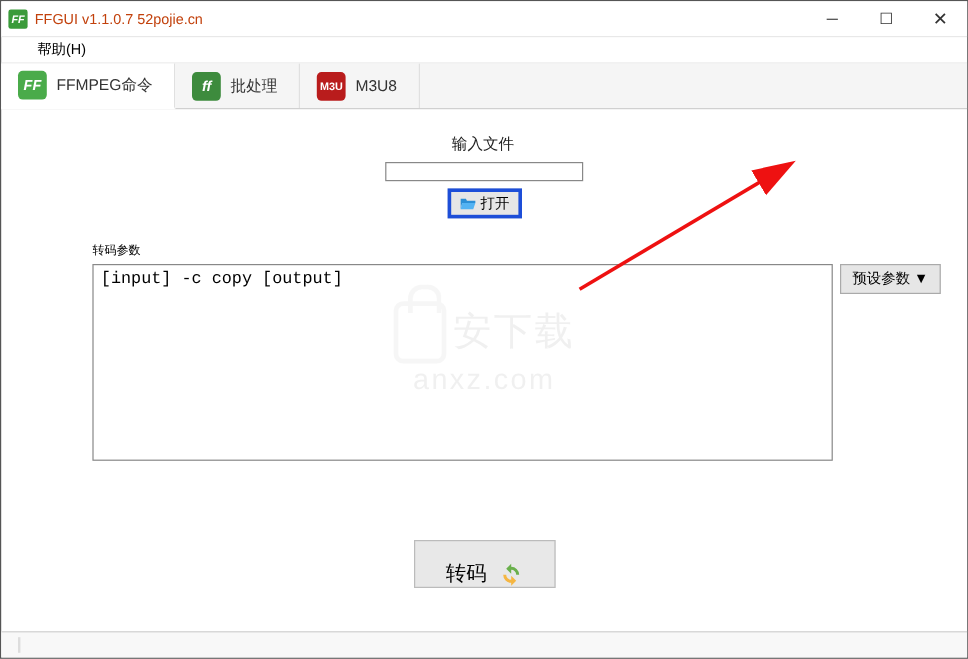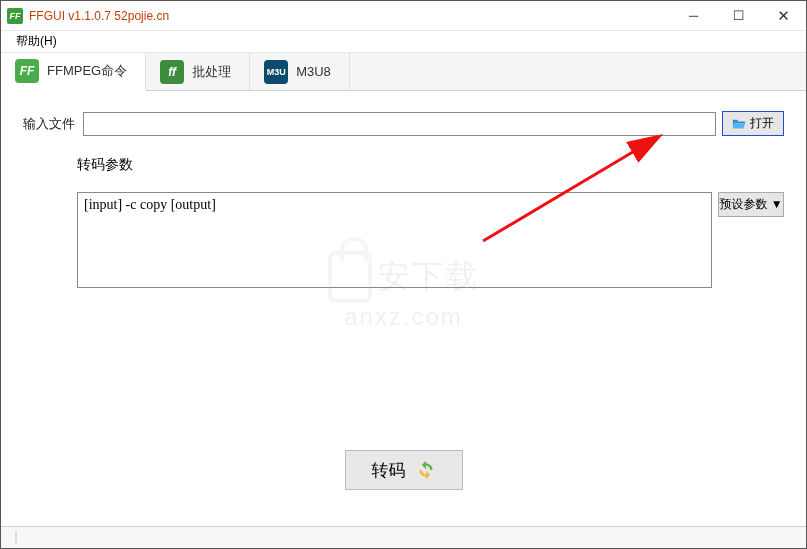--- a/index.html
+++ b/index.html
@@ -35,21 +35,21 @@
     .titlebar-title { color: #c2410c; font-size: 12px; }
     .titlebar-controls { margin-left: auto; display: flex; }
     .titlebar-btn {
       width: 45px; height: 29px;
       display: flex; align-items: center; justify-content: center;
       font-size: 13px; color: #333;
     }
     .titlebar-btn.close { font-size: 15px; }
     .menubar {
       height: 22px;
-      padding-left: 9px;
+      padding-left: 24px;
       display: flex; align-items: center;
       border-bottom: 1px solid #e8e8e8;
     }
     .menubar-item { padding: 2px 6px; font-size: 12px; }
     .tabs {
       height: 38px;
       display: flex;
       background: #f5f5f5;
       border-bottom: 1px solid #d0d0d0;
     }
@@ -69,69 +69,69 @@
     }
     .tab-icon {
       width: 24px; height: 24px;
       border-radius: 4px;
       display: flex; align-items: center; justify-content: center;
       font-style: italic; font-weight: bold; font-size: 12px;
       color: #fff;
     }
     .tab-icon.green { background: #4aab4a; }
     .tab-icon.darkgreen { background: #3d8b3d; font-size: 12px; }
-    .tab-icon.orange { background: #0c4a6e; font-size: 9px; font-style: normal; }
+    .tab-icon.orange { background: #b91c1c; font-size: 9px; font-style: normal; }
     .tab-icon.gear { background: transparent; }
     .gear-svg { width: 24px; height: 24px; }
     .content { padding: 20px 22px 10px 22px; position: relative; }
     .row {
       display: flex; align-items: center;
-      margin-bottom: 20px; gap: 6px;
+      margin-bottom: 20px; gap: 6px; flex-direction: column;
     }
     .row-label { width: 54px; font-size: 13px; color: #222; }
     .row-input {
       flex: 1; height: 24px;
       border: 1px solid #888;
       padding: 0 4px; background: #fff; font-size: 12px;
     }
     .row-btn {
       width: 62px; height: 25px;
-      border: 1px solid #1d4ed8;
+      border: 3px solid #1d4ed8;
       background: #e6e6e6;
       display: flex; align-items: center; justify-content: center;
       gap: 4px; font-size: 12px;
     }
     .btn-icon { width: 14px; height: 14px; }
     .params-section { margin-left: 54px; }
-    .params-label { font-size: 14px; margin-bottom: 18px; }
+    .params-label { font-size: 10px; margin-bottom: 4px; }
     .params-row { display: flex; gap: 6px; align-items: flex-start; }
     .params-input {
-      flex: 1; height: 96px;
+      flex: 1; height: 164px;
       border: 1px solid #888;
       padding: 4px 6px;
       font-size: 14px;
       background: #fff;
       resize: none;
-      font-family: Liberation Serif, serif;
+      font-family: Liberation Mono, monospace;
     }
     .preset-btn {
-      width: 66px; height: 25px;
+      width: 84px; height: 25px;
       border: 1px solid #aaa;
       background: #e6e6e6;
       display: flex; align-items: center; justify-content: center;
       font-size: 12px; gap: 3px;
     }
     .transcode-btn {
       position: absolute;
       left: 50%; transform: translateX(-50%);
       bottom: 58px;
       width: 118px; height: 40px;
       border: 1px solid #bbb;
       background: #e8e8e8;
-      display: flex; align-items: center; justify-content: center;
+      display: flex; align-items: flex-end; justify-content: center;
       gap: 10px; font-size: 17px;
     }
     .refresh-svg { width: 20px; height: 20px; }
     .statusbar {
       position: absolute; bottom: 0; left: 0; right: 0;
       height: 22px; border-top: 1px solid #d0d0d0;
       background: #f8f8f8;
     }
     .statusbar::after {
       content:""; position:absolute; left:14px; top:4px; bottom:4px; width:2px; background:#ddd;

